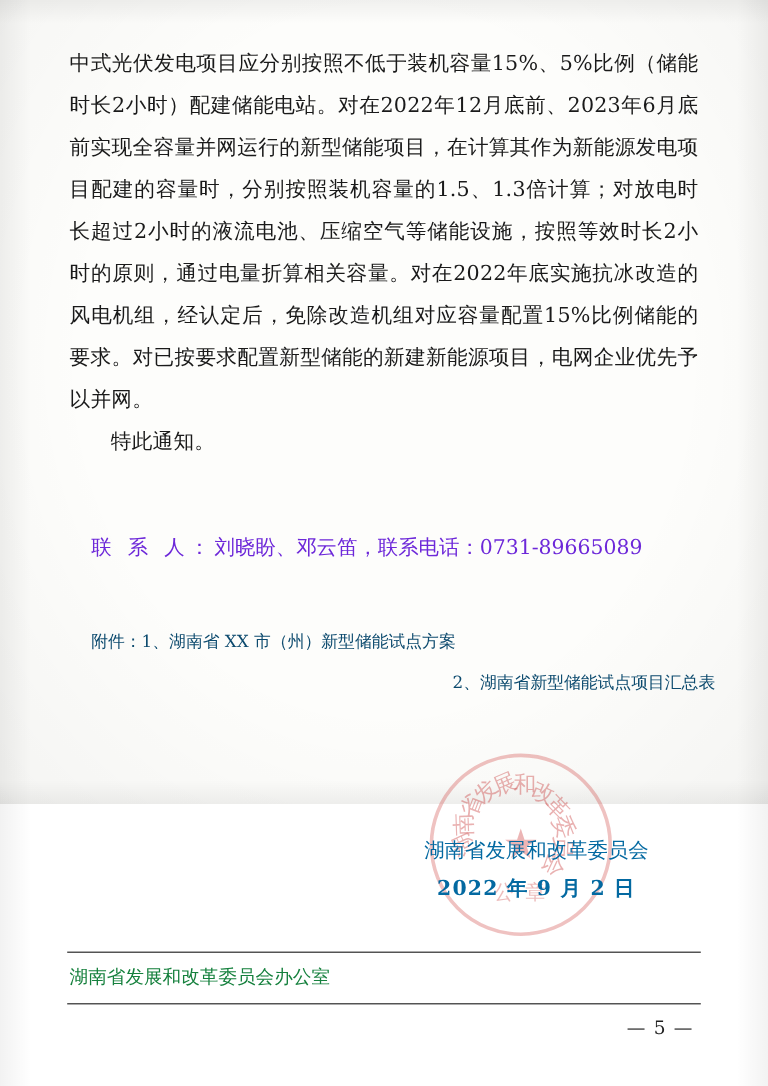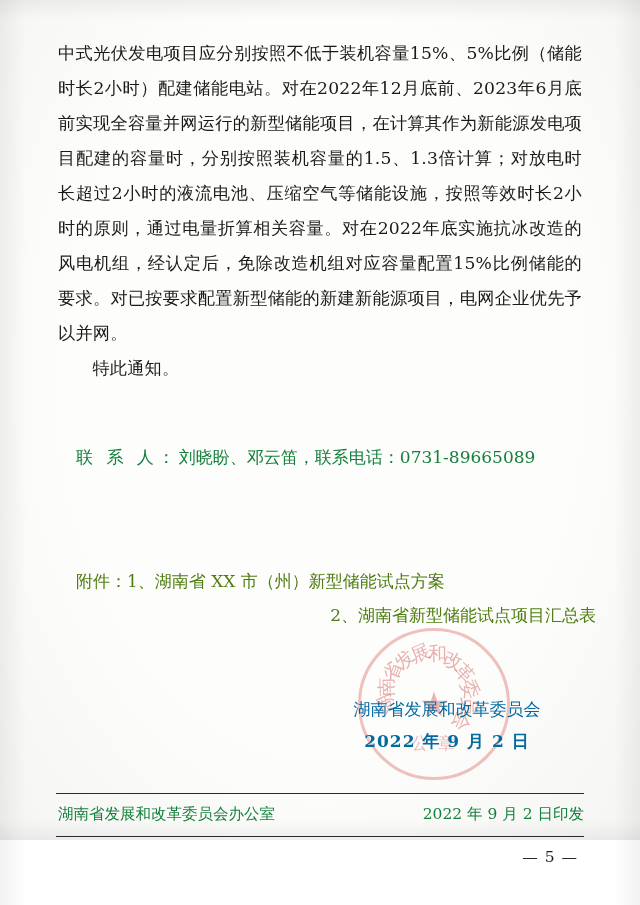--- a/index.html
+++ b/index.html
@@ -12,21 +12,21 @@
     height: 905px;
     position: relative;
     font-family: "DejaVu Serif", "Liberation Serif", serif;
     color: #1d1d1d;
     overflow: hidden;
   }
   .page {
     position: absolute;
     left: 0; top: 0;
     width: 640px;
-    height: 840px;
+    height: 670px;
     background: #fdfdfb;
   }
   
   .page::before {
     content: "";
     position: absolute;
     inset: 0;
     background:
       radial-gradient(ellipse at 50% 45%, rgba(255,255,255,0) 55%, rgba(0,0,0,0.035) 100%);
     pointer-events: none;
@@ -50,33 +50,33 @@
   }
   .indent2 { text-indent: 2em; }
 
   .contact-block {
     position: absolute;
     left: 76px;
     top: 440px;
     width: 510px;
     font-size: 17px;
     line-height: 34px;
-    color: #15803d;
+    color: #6d28d9;
   }
   .contact-line span.lbl {
     letter-spacing: 4px;
   }
   .attach-block {
     position: absolute;
     left: 76px;
-    top: 564px;
+    top: 518px;
     width: 520px;
-    font-size: 17px;
+    font-size: 14px;
     line-height: 34px;
-    color: #4d7c0f;
+    color: #0c4a6e;
   }
   .attach-line2 {
     padding-left: 54px;
     text-align: right;
   }
   .signature {
     position: absolute;
     right: 78px;
     top: 693px;
     text-align: center;
@@ -232,18 +232,17 @@
     </div>
 
   <div class="signature">
     <div>湖南省发展和改革委员会</div>
     <div class="sig-date">2022 年 9 月 2 日</div>
   </div>
 
   <div class="footer-rule"></div>
   <div class="footer">
     <div>湖南省发展和改革委员会办公室</div>
-    <div>2022 年 9 月 2 日印发</div>
   </div>
   <div class="footer-rule lower"></div>
   <div class="page-num">— 5 —</div>
 
 </div>
 
 </body></html>

